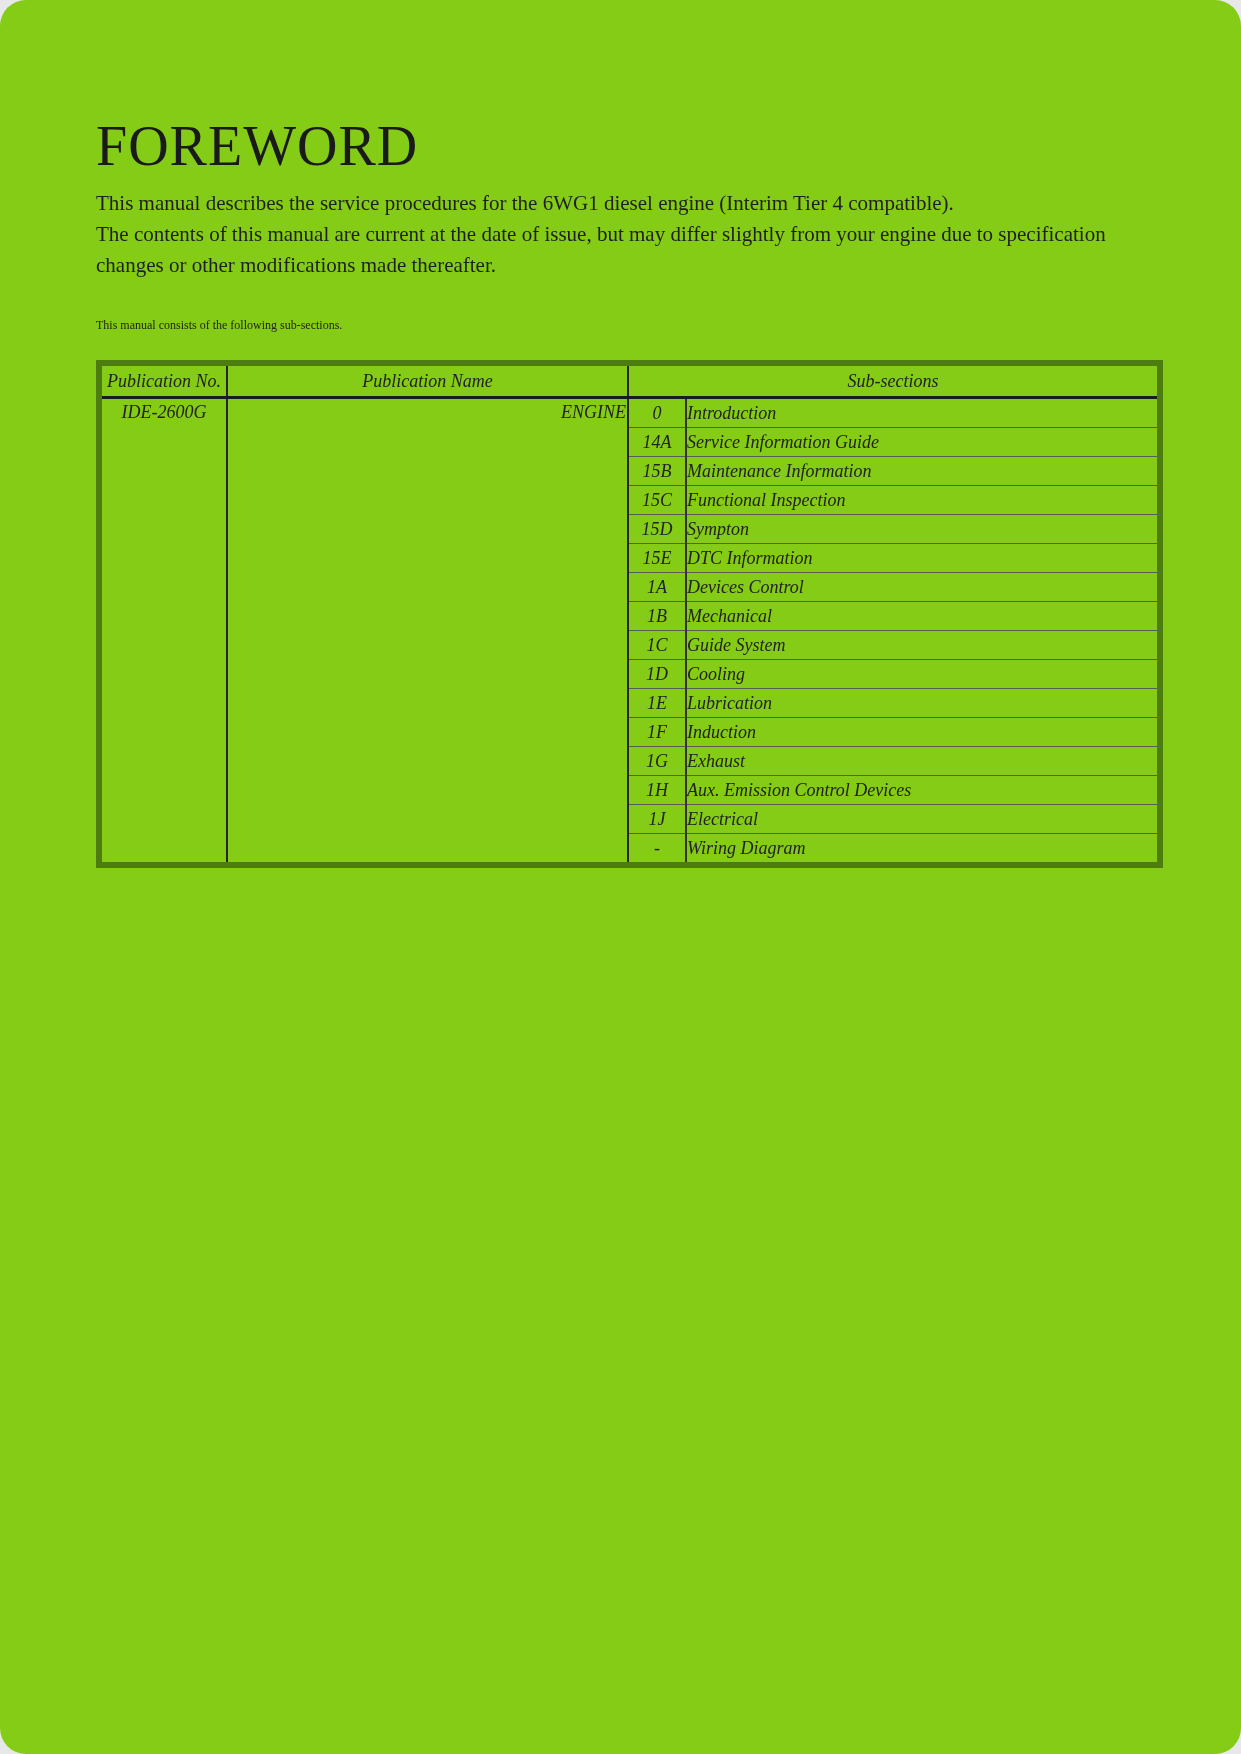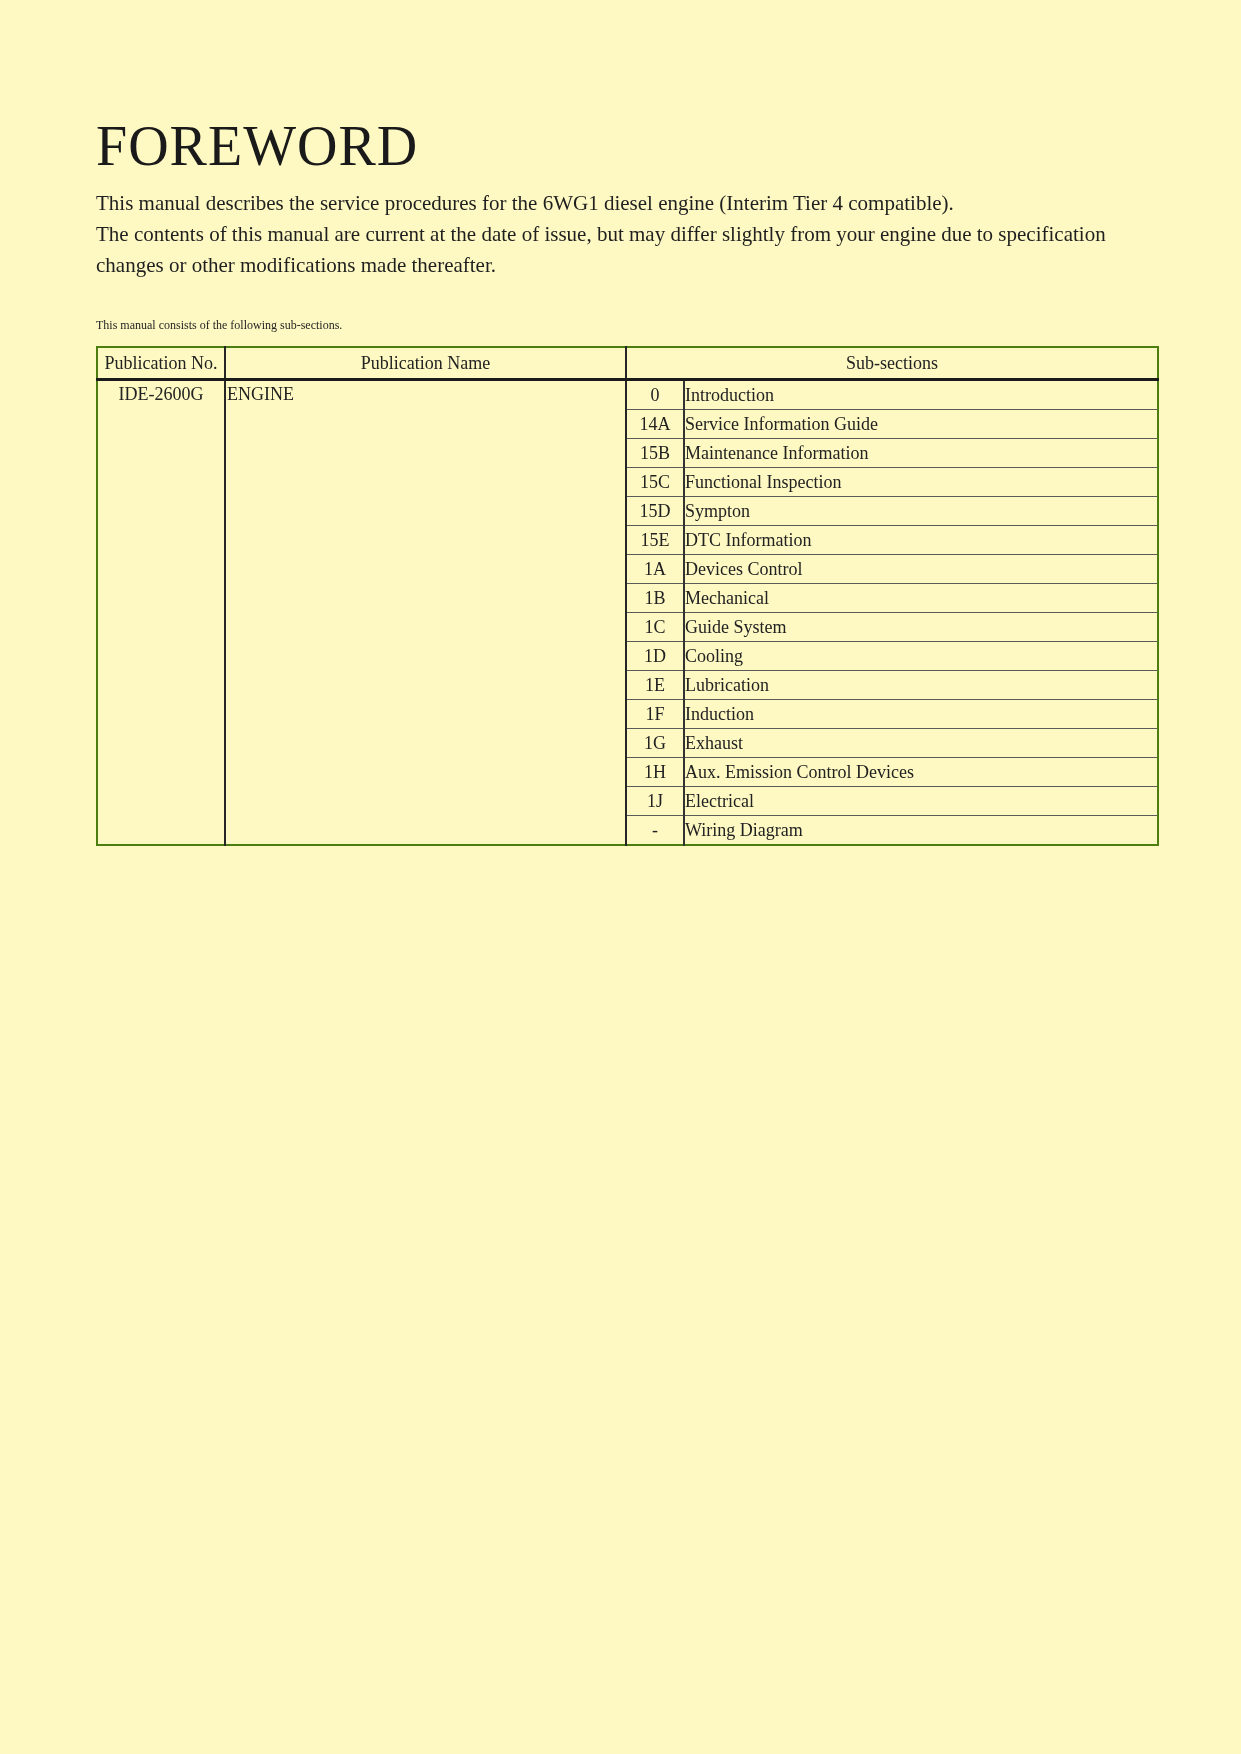--- a/index.html
+++ b/index.html
@@ -4,24 +4,25 @@
 <style>
   html, body {
     margin: 0;
     padding: 0;
     background: #e8e8e8;
   }
   .page {
     position: relative;
     width: 1241px;
     height: 1754px;
-    background: #fef9c3;
+    background: #84cc16;
     font-family: "Liberation Serif", "DejaVu Serif", serif;
     color: #1f1f1f;
     overflow: hidden;
+    border-radius: 26px;
   }
   .content {
     position: absolute;
     left: 96px;
     top: 0;
     width: 1066px;
   }
   .doc-title {
     margin: 0;
     margin-top: 118px;
@@ -43,27 +44,28 @@
     margin-top: 0;
   }
   .lead {
     margin: 0;
     margin-top: 31px;
     font-size: 12px;
     line-height: 26px;
     color: #1f1f1f;
   }
   table.sections {
-    margin-top: 8px;
+    margin-top: 22px;
     border-collapse: collapse;
     table-layout: fixed;
     width: 1061px;
-    border: 2px solid #4d7c0f;
+    border: 6px solid #4d7c0f;
     font-size: 18px;
     color: #222222;
+    font-style: italic;
   }
   col.c-pubno   { width: 128px; }
   col.c-pubname { width: 401px; }
   col.c-code    { width: 58px;  }
   col.c-name    { width: 474px; }
 
   table.sections th {
     font-weight: normal;
     font-size: 18px;
     height: 30px;
@@ -77,21 +79,21 @@
 
   td.pubno, td.pubname {
     vertical-align: top;
     padding-top: 3px;
     height: auto;
   }
   td.pubno {
     text-align: center;
   }
   td.pubname {
-    text-align: left;
+    text-align: right;
   }
   td.code, td.name {
     height: 28px;
     border-top: 1.5px solid #5a5a5a;
     vertical-align: middle;
     padding: 0;
   }
   tr.first-row td.code, tr.first-row td.name {
     border-top: none;
   }

